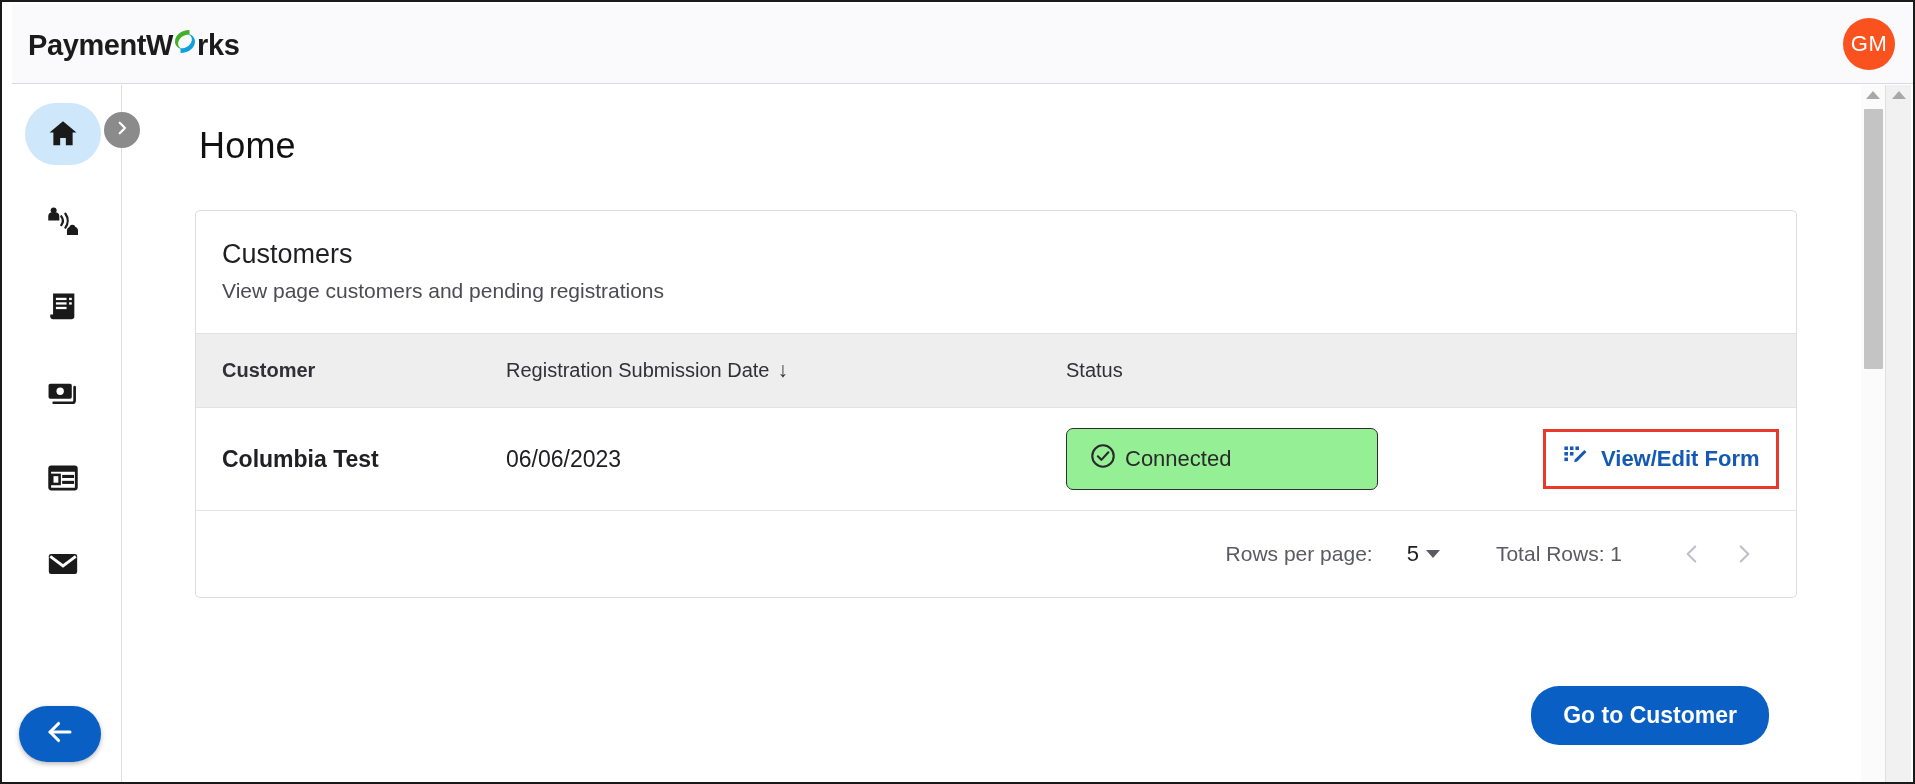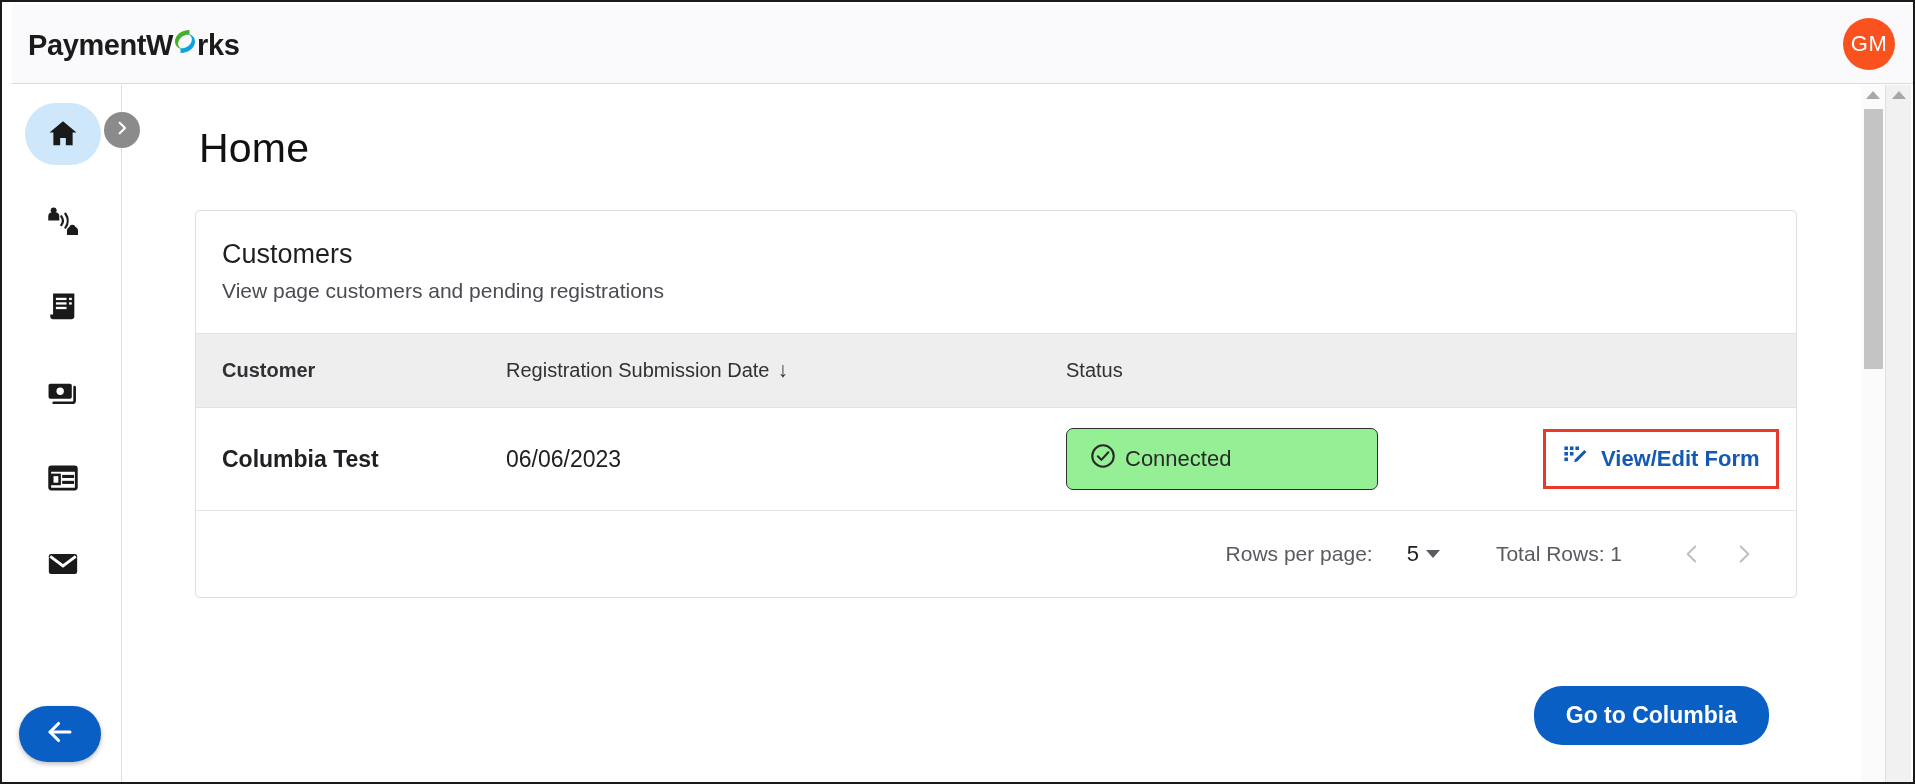--- a/index.html
+++ b/index.html
@@ -111,21 +111,21 @@
 
   
   .main {
     position: absolute;
     left: 121px; top: 83px;
     width: 1744px; height: 699px;
     background: #ffffff;
     overflow: hidden;
   }
   .page-title {
-    font-size: 41px;
+    font-size: 36px;
     font-weight: 300;
     color: #111111;
     margin: 40px 0 0 76px;
     letter-spacing: 0.2px;
   }
 
   .card {
     position: absolute;
     left: 72px; top: 125px;
     width: 1602px;
@@ -470,21 +470,21 @@
                       <path d="M9 5 L16 12 L9 19"></path>
                     </svg>
                 </span>
               </div>
             </td>
           </tr>
         </tbody>
       </table>
     </div>
 
-    <button class="go-btn">Go to Columbia</button>
+    <button class="go-btn">Go to Customer</button>
   </div>
 
   <div class="scroll-inner">
     <div class="sc-arrow-up"></div>
     <div class="sc-thumb"></div>
   </div>
   <div class="scroll-outer">
     <div class="sc-arrow-up"></div>
   </div>
 

